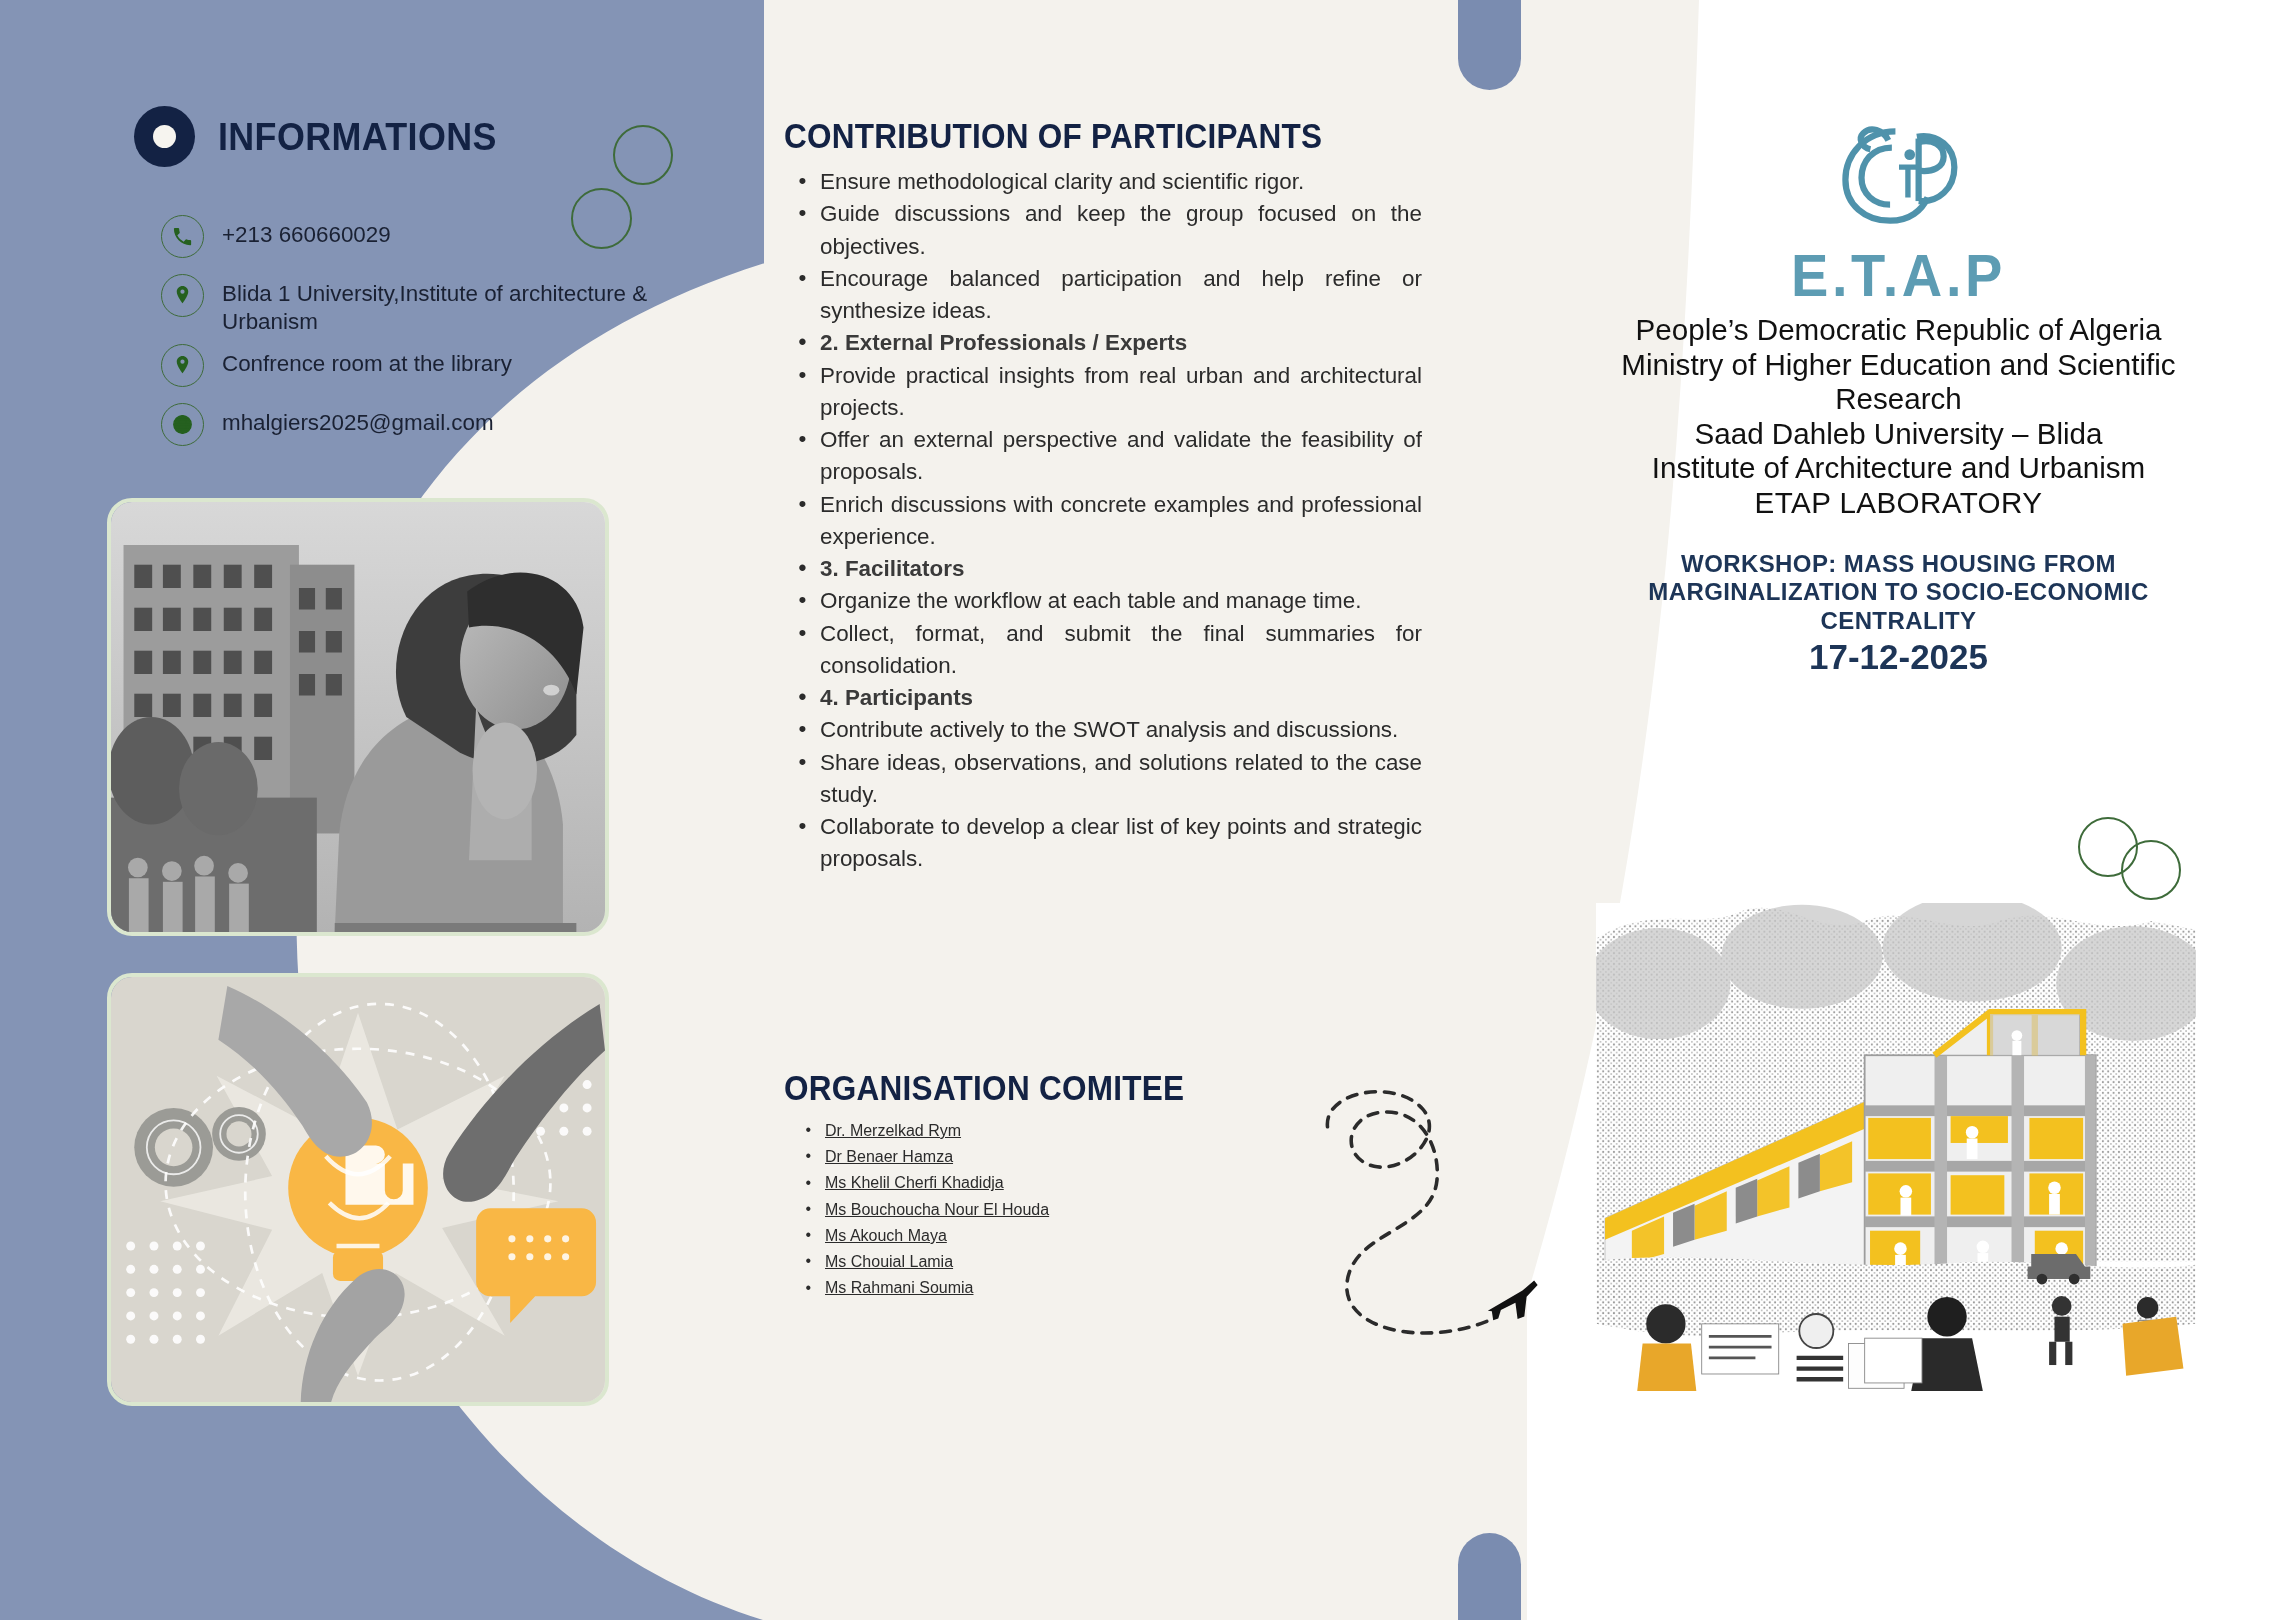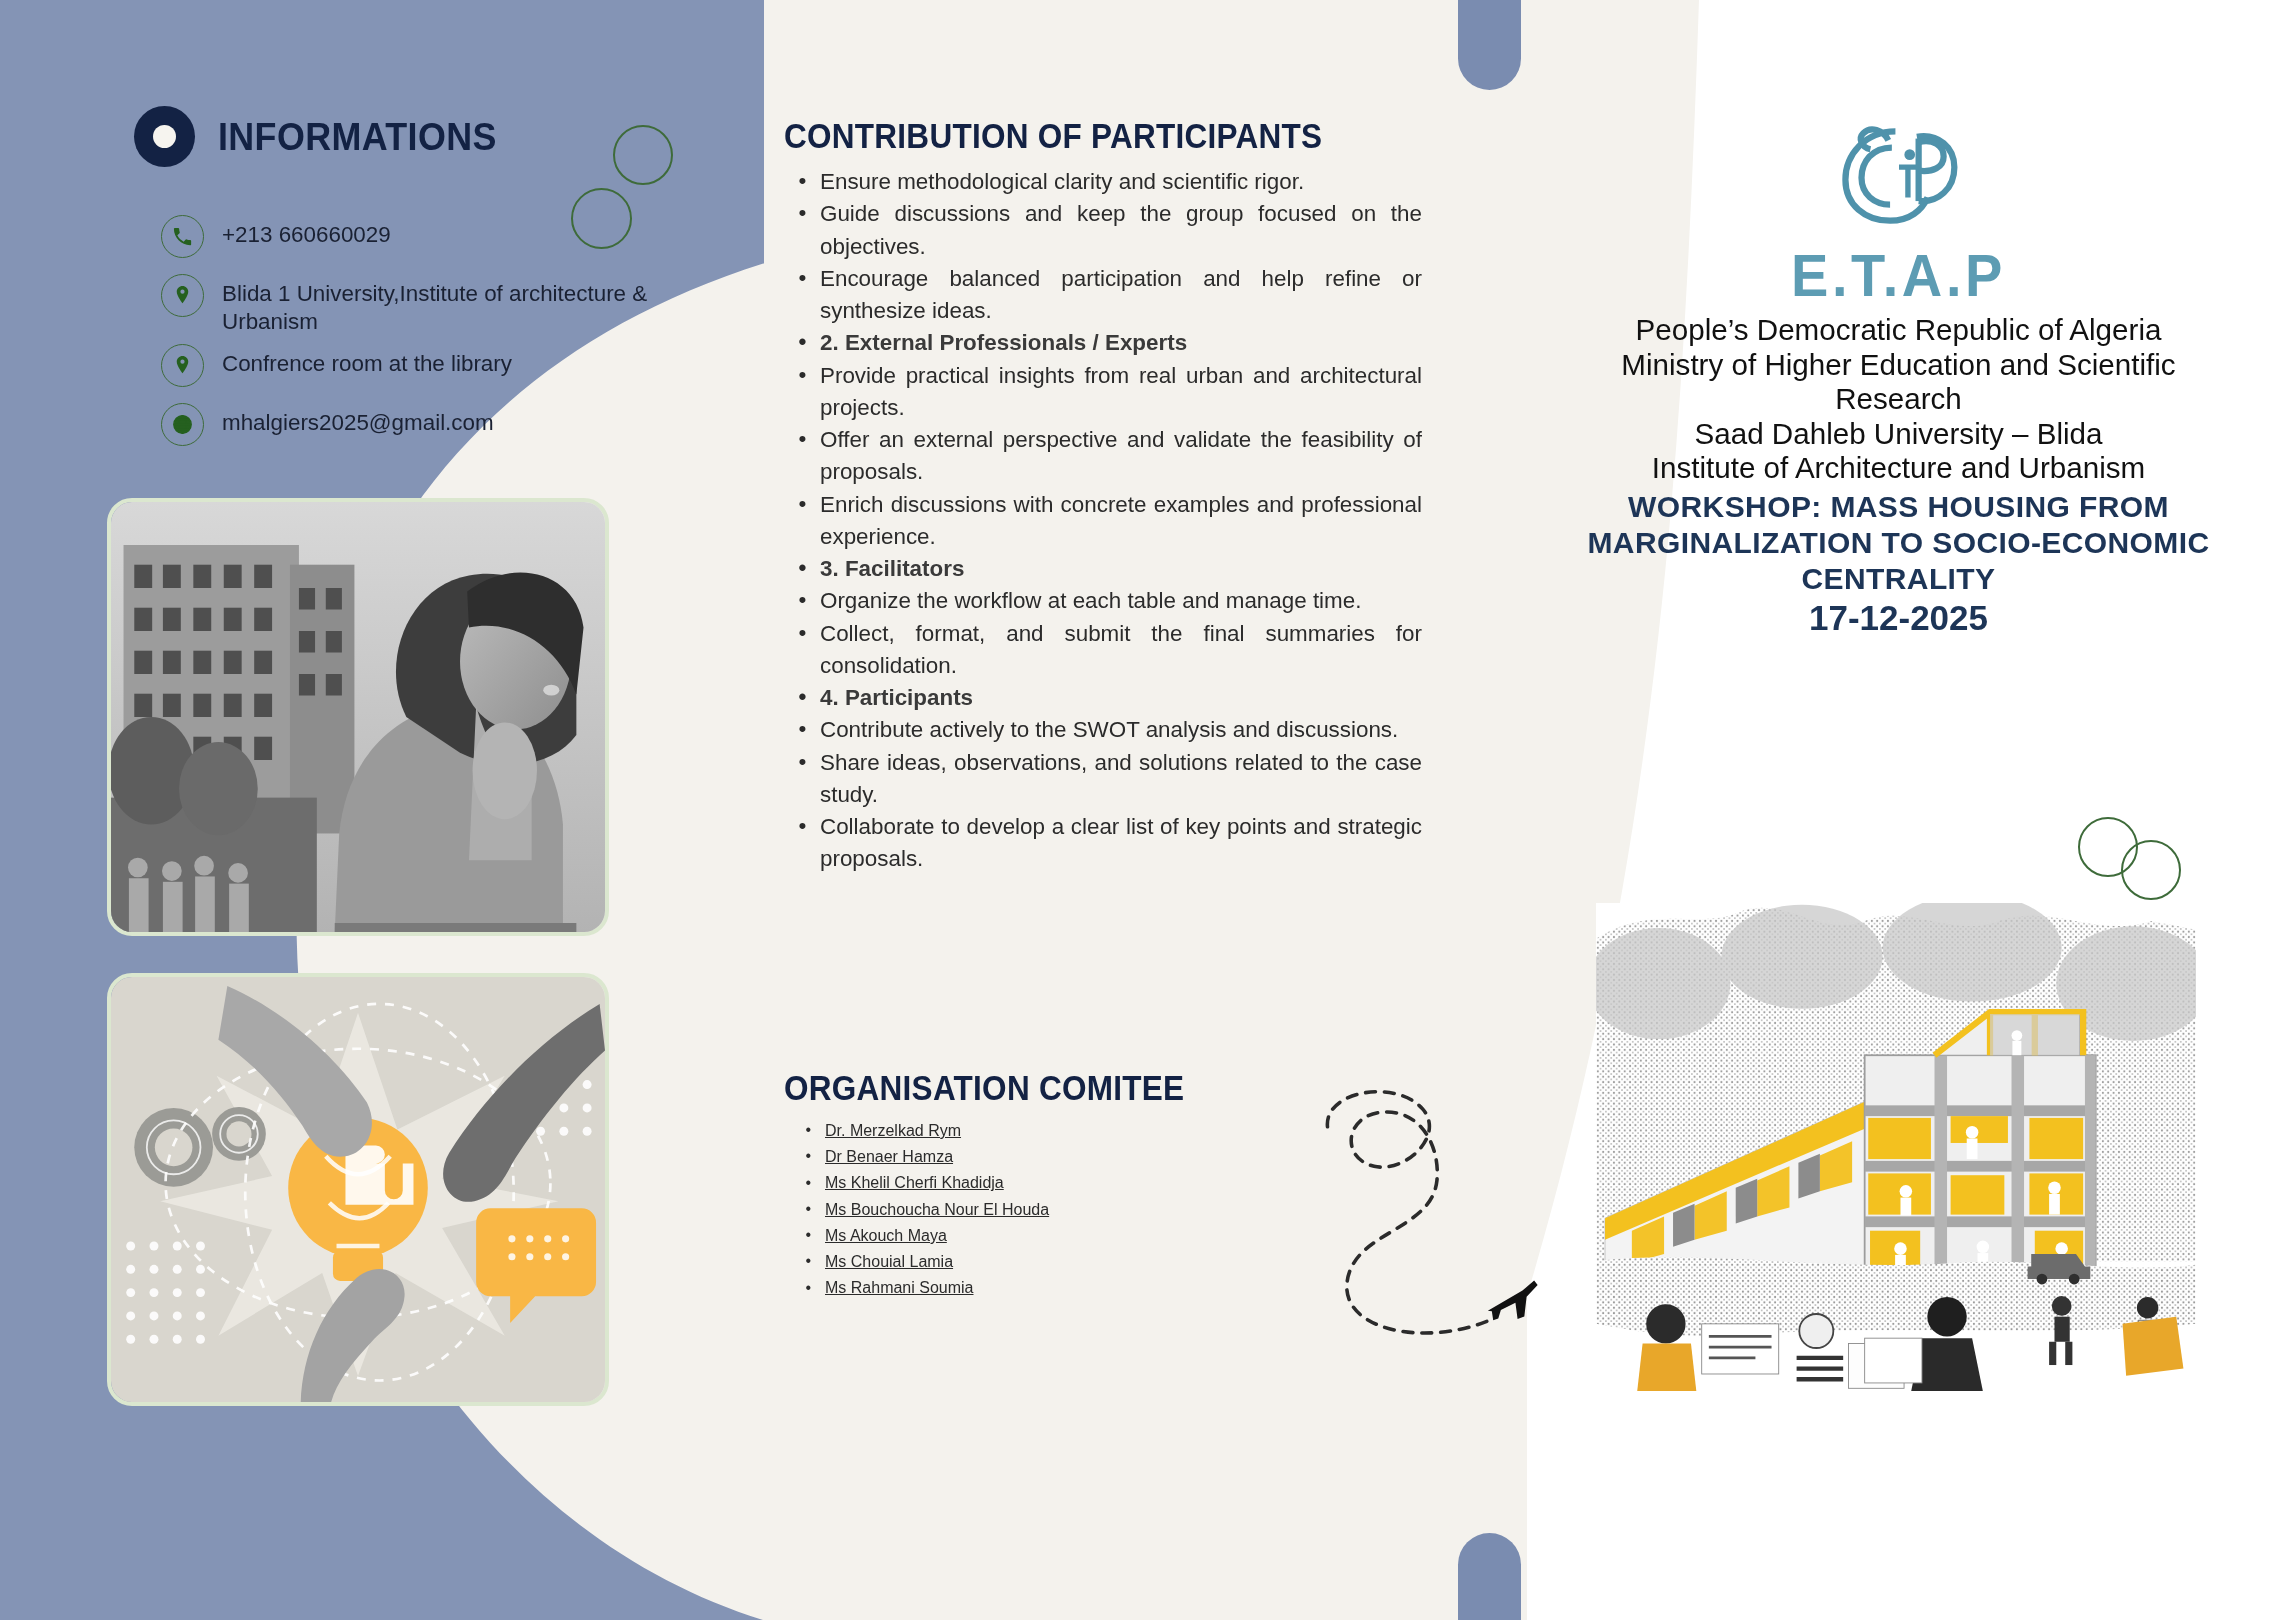--- a/index.html
+++ b/index.html
@@ -58,21 +58,21 @@
 
   .plane-deco{position:absolute;left:1297px;top:1073px;width:287px;height:287px;}
 
   
   .right{position:absolute;left:1576px;top:0;width:645px;text-align:center;}
   .logo-wrap{margin-top:115px;display:flex;justify-content:center;}
   .etap-name{font-size:56px;font-weight:800;color:#5d9cb3;letter-spacing:3.6px;margin-top:12.5px;
       transform:scaleY(1.05);}
   .inst{font-size:29.6px;line-height:1.17;color:#111;margin-top:5.4px;}
   .inst .lab{letter-spacing:0.4px;}
-  .ws-title{font-size:30px;font-weight:800;color:#1d3557;line-height:1.2;margin-top:3px;letter-spacing:0.4px;}
+  .ws-title{font-size:24px;font-weight:800;color:#1d3557;line-height:1.2;margin-top:29px;letter-spacing:0.4px;}
   .ws-date{font-size:35px;font-weight:700;color:#1d3557;line-height:1.2;}
 
   .render{position:absolute;left:1596px;top:903px;width:600px;height:488px;}
 </style>
 </head>
 <body>
 
 <div class="page">
 
   <div class="bg-left-cream"></div>
@@ -355,20 +355,21 @@
       </svg>
     </div>
 
     <div class="etap-name">E.T.A.P</div>
 
     <div class="inst">
       <div>People’s Democratic Republic of Algeria</div>
       <div>Ministry of Higher Education and Scientific Research</div>
       <div>Saad Dahleb University – Blida</div>
       <div>Institute of Architecture and Urbanism</div>
+      <div class="lab">ETAP LABORATORY</div>
     </div>
 
     <div class="ws-title">WORKSHOP: MASS HOUSING FROM MARGINALIZATION TO SOCIO-ECONOMIC CENTRALITY</div>
     <div class="ws-date">17-12-2025</div>
   </div>
 
   <div class="render">
     <svg viewBox="0 0 670 545" width="600" height="488">
       <defs>
         <pattern id="stip" width="6" height="6" patternUnits="userSpaceOnUse">

